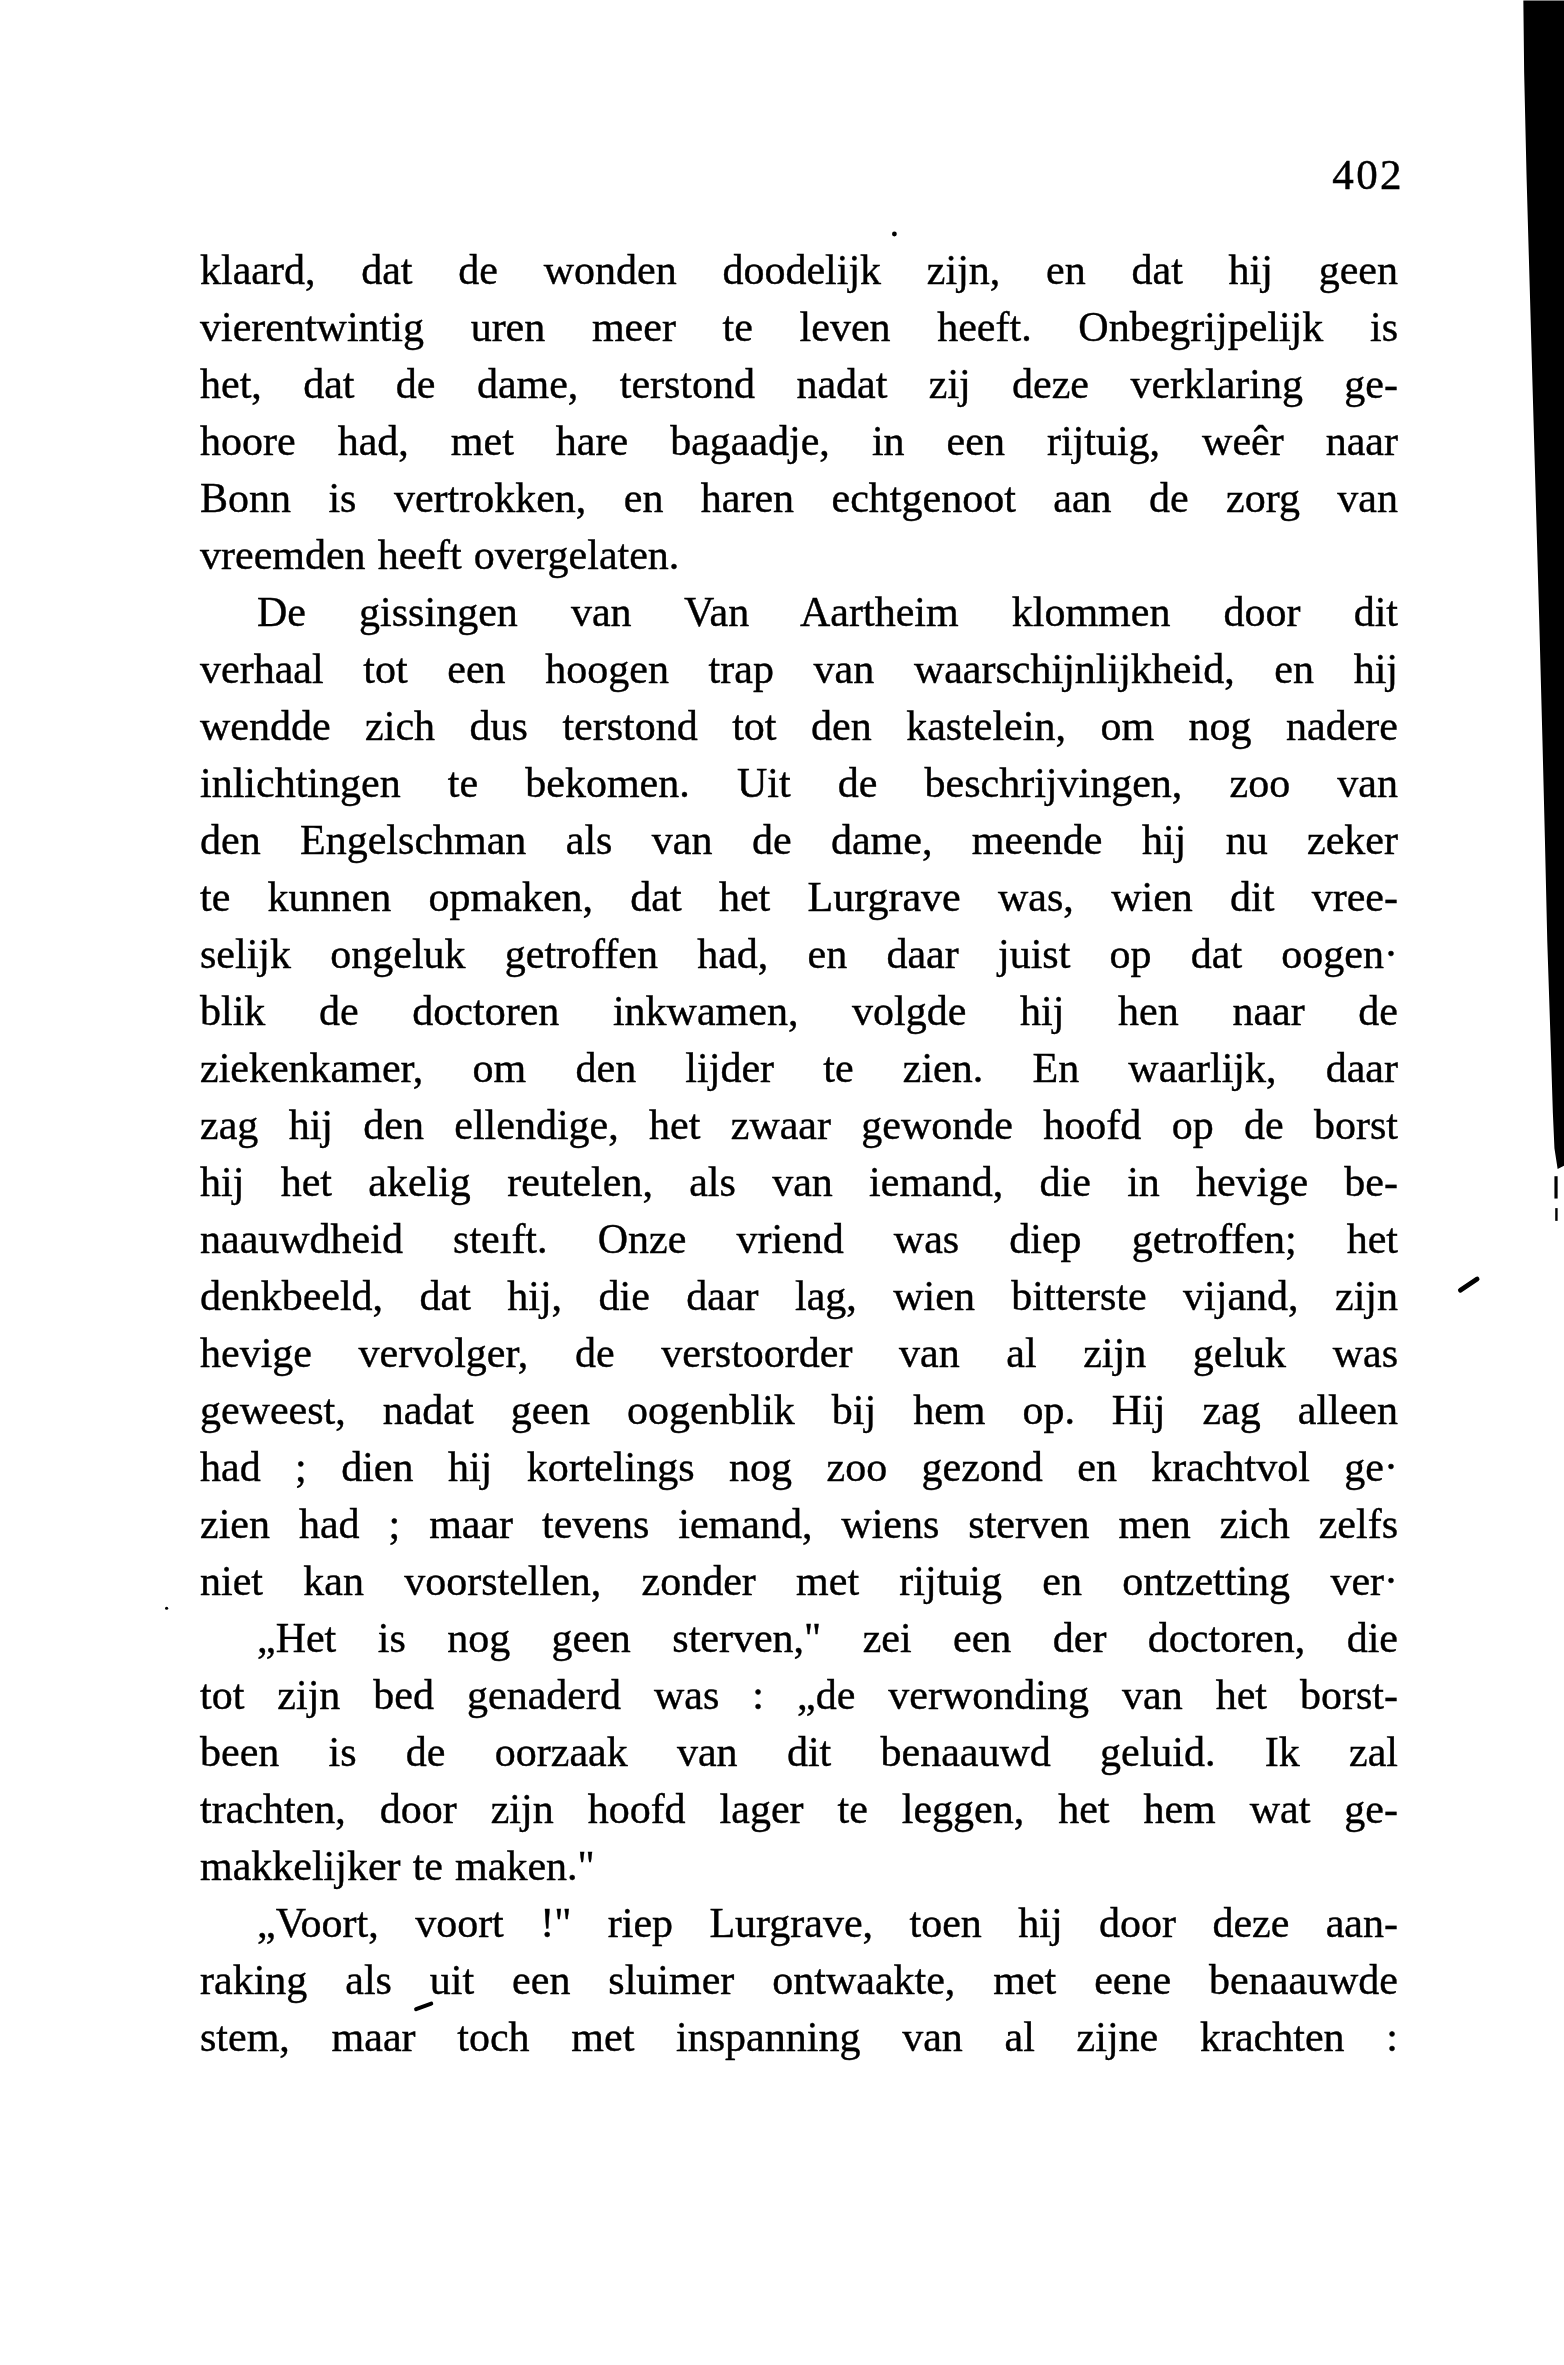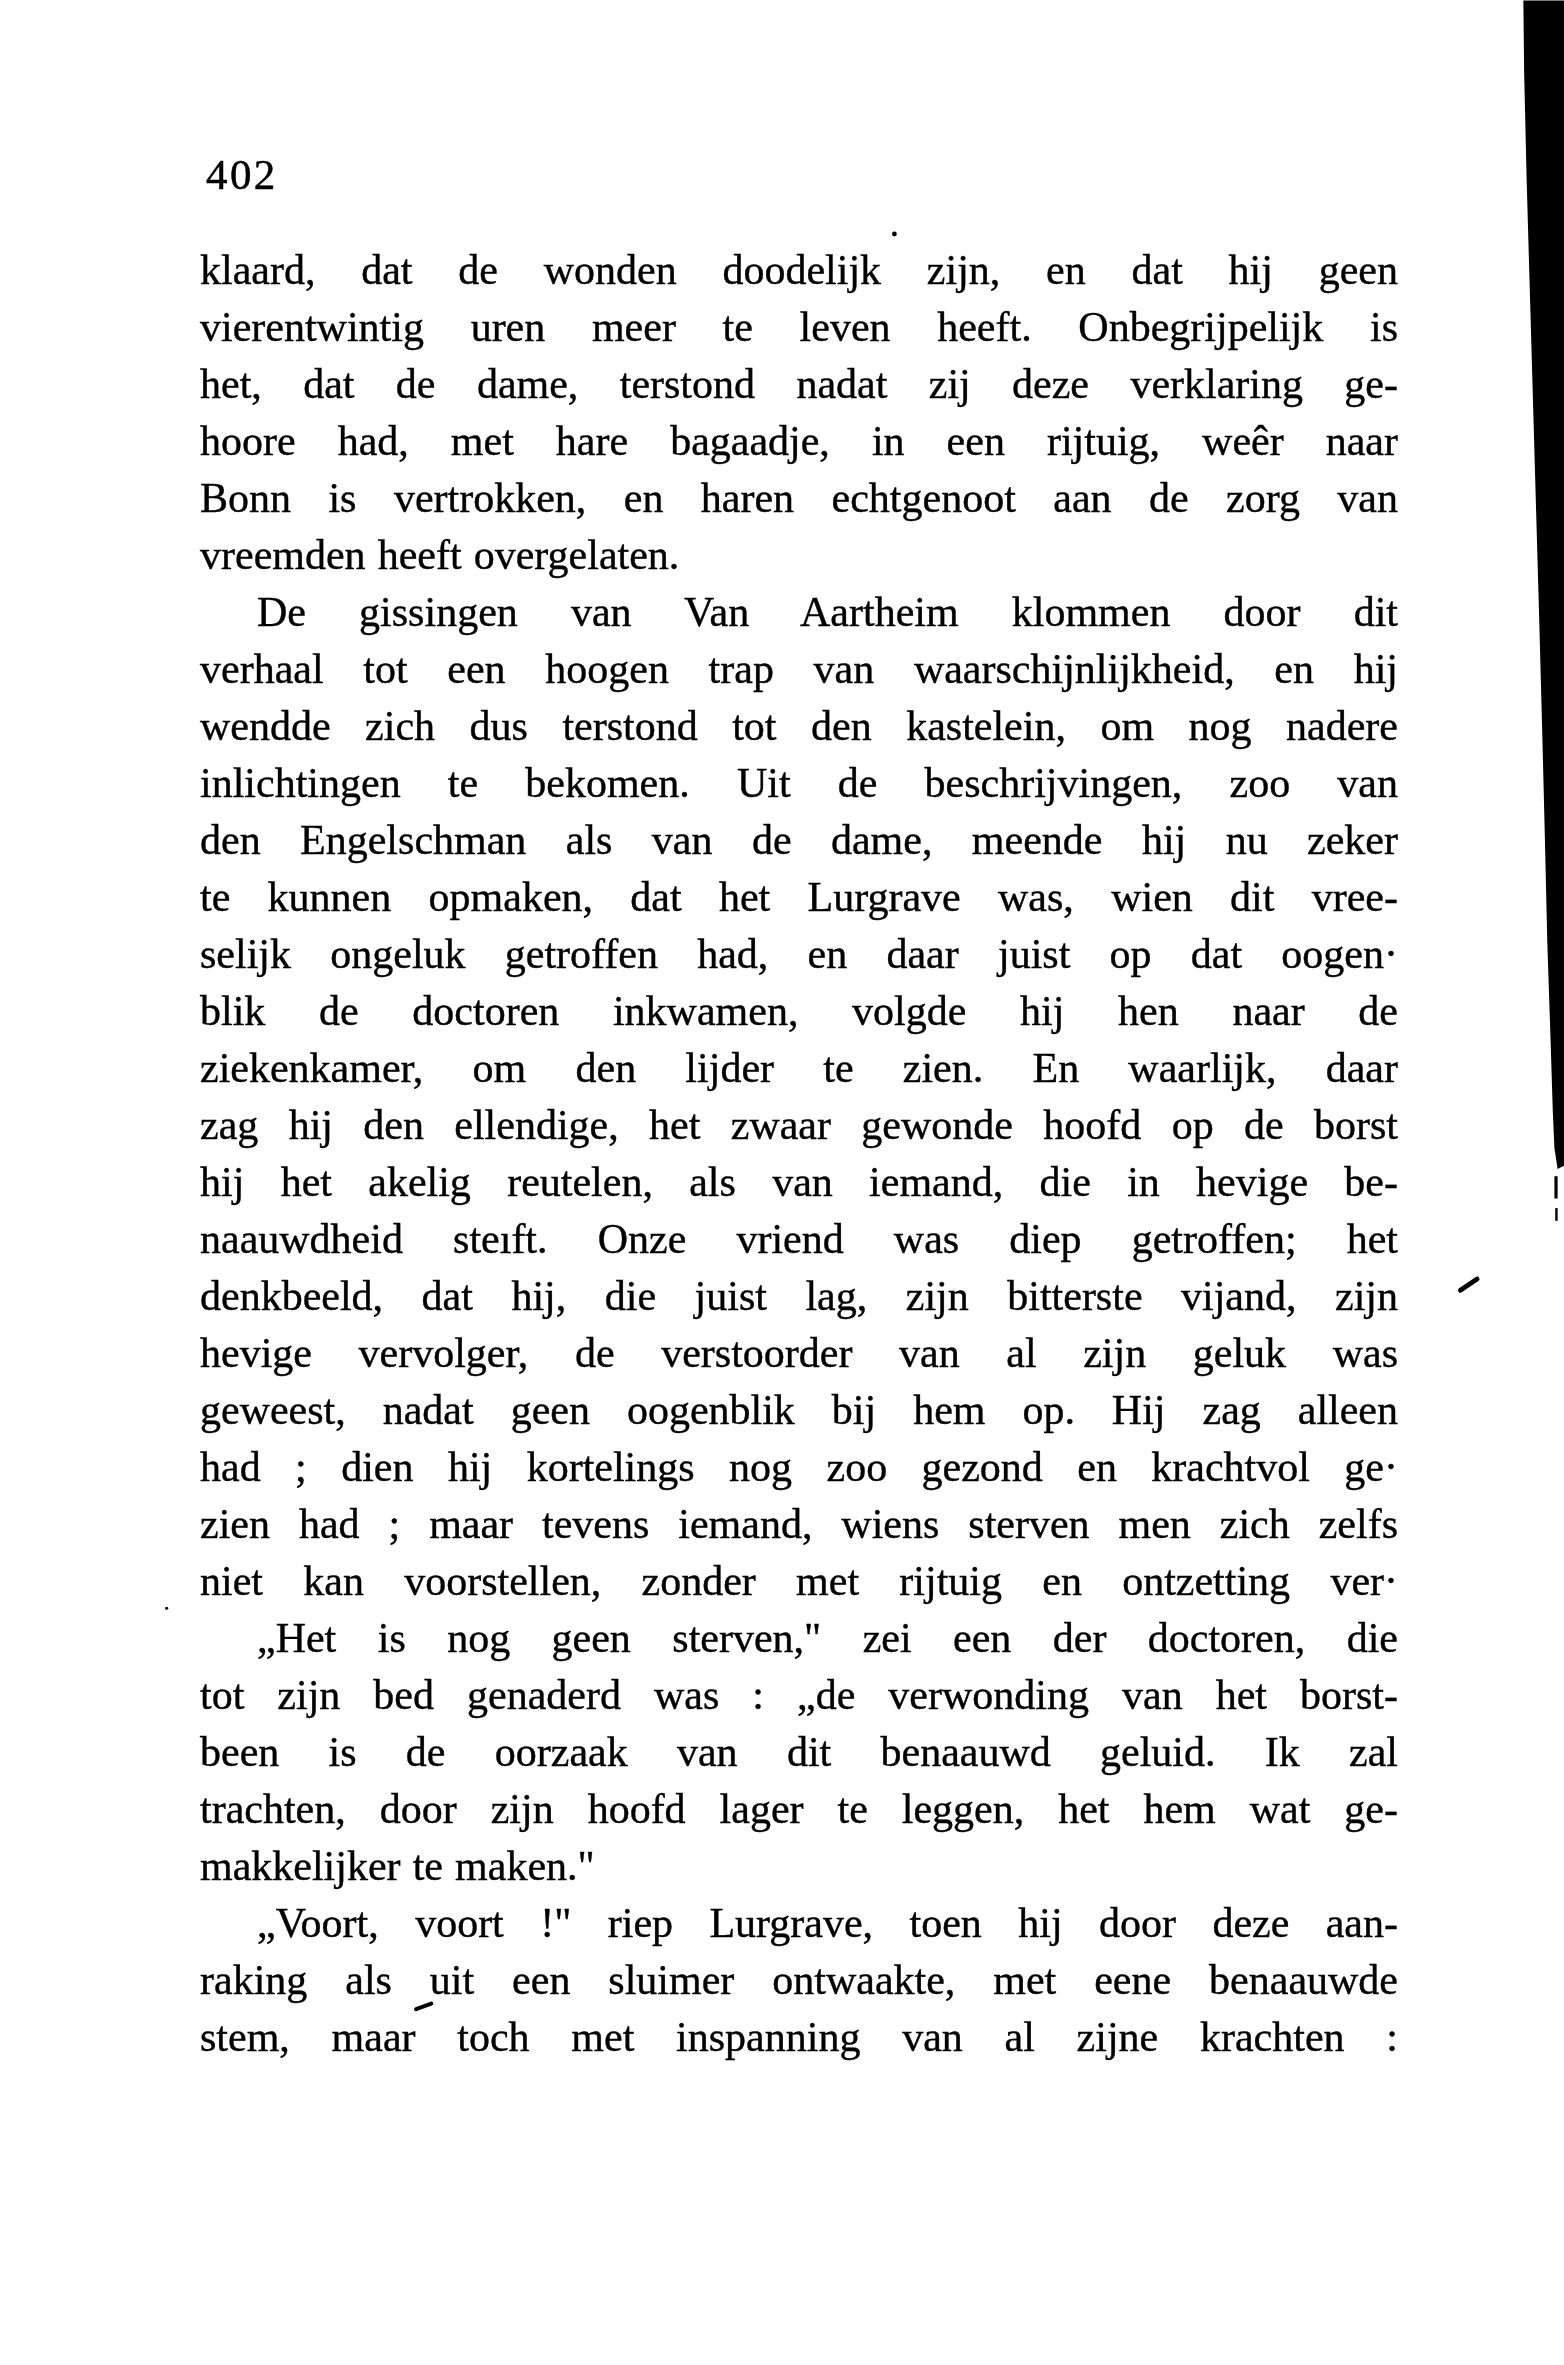--- a/index.html
+++ b/index.html
@@ -14,21 +14,21 @@
     background: #ffffff;
     overflow: hidden;
     font-family: "Liberation Serif", "DejaVu Serif", serif;
     color: #000000;
   }
   .page-number {
     position: absolute;
     left: 206px;
     top: 153px;
     width: 1198px;
-    text-align: left;
+    text-align: right;
     font-size: 43px;
     line-height: 43px;
     letter-spacing: 2.4px;
     -webkit-text-stroke: 0.5px #000;
   }
   .text-block {
     position: absolute;
     left: 200px;
     top: 242px;
     width: 1198px;
@@ -77,21 +77,21 @@
     <div class="line">wendde zich dus terstond tot den kastelein, om nog nadere</div>
     <div class="line">inlichtingen te bekomen.  Uit de beschrijvingen, zoo van</div>
     <div class="line">den Engelschman als van de dame, meende hij nu zeker</div>
     <div class="line">te kunnen opmaken, dat het Lurgrave was, wien dit vree-</div>
     <div class="line">selijk ongeluk getroffen had, en daar juist op dat oogen·</div>
     <div class="line">blik de doctoren inkwamen, volgde hij hen naar de</div>
     <div class="line">ziekenkamer, om den lijder te zien.  En waarlijk, daar</div>
     <div class="line">zag hij den ellendige, het zwaar gewonde hoofd op de borst</div>
     <div class="line">hij het akelig reutelen, als van iemand, die in hevige be-</div>
     <div class="line">naauwdheid steıft.  Onze vriend was diep getroffen; het</div>
-    <div class="line">denkbeeld, dat hij, die juist lag, zijn bitterste vijand, zijn</div>
+    <div class="line">denkbeeld, dat hij, die daar lag, wien bitterste vijand, zijn</div>
     <div class="line">hevige vervolger, de verstoorder van al zijn geluk was</div>
     <div class="line">geweest, nadat geen oogenblik bij hem op. Hij zag alleen</div>
     <div class="line">had ; dien hij kortelings nog zoo gezond en krachtvol ge·</div>
     <div class="line">zien had ; maar tevens iemand, wiens sterven men zich zelfs</div>
     <div class="line">niet kan voorstellen, zonder met rijtuig en ontzetting ver·</div>
     <div class="line indent">„Het is nog geen sterven," zei een der doctoren, die</div>
     <div class="line">tot zijn bed genaderd was : „de verwonding van het borst-</div>
     <div class="line">been is de oorzaak van dit benaauwd geluid.  Ik zal</div>
     <div class="line">trachten, door zijn hoofd lager te leggen, het hem wat ge-</div>
     <div class="line short">makkelijker te maken."</div>

